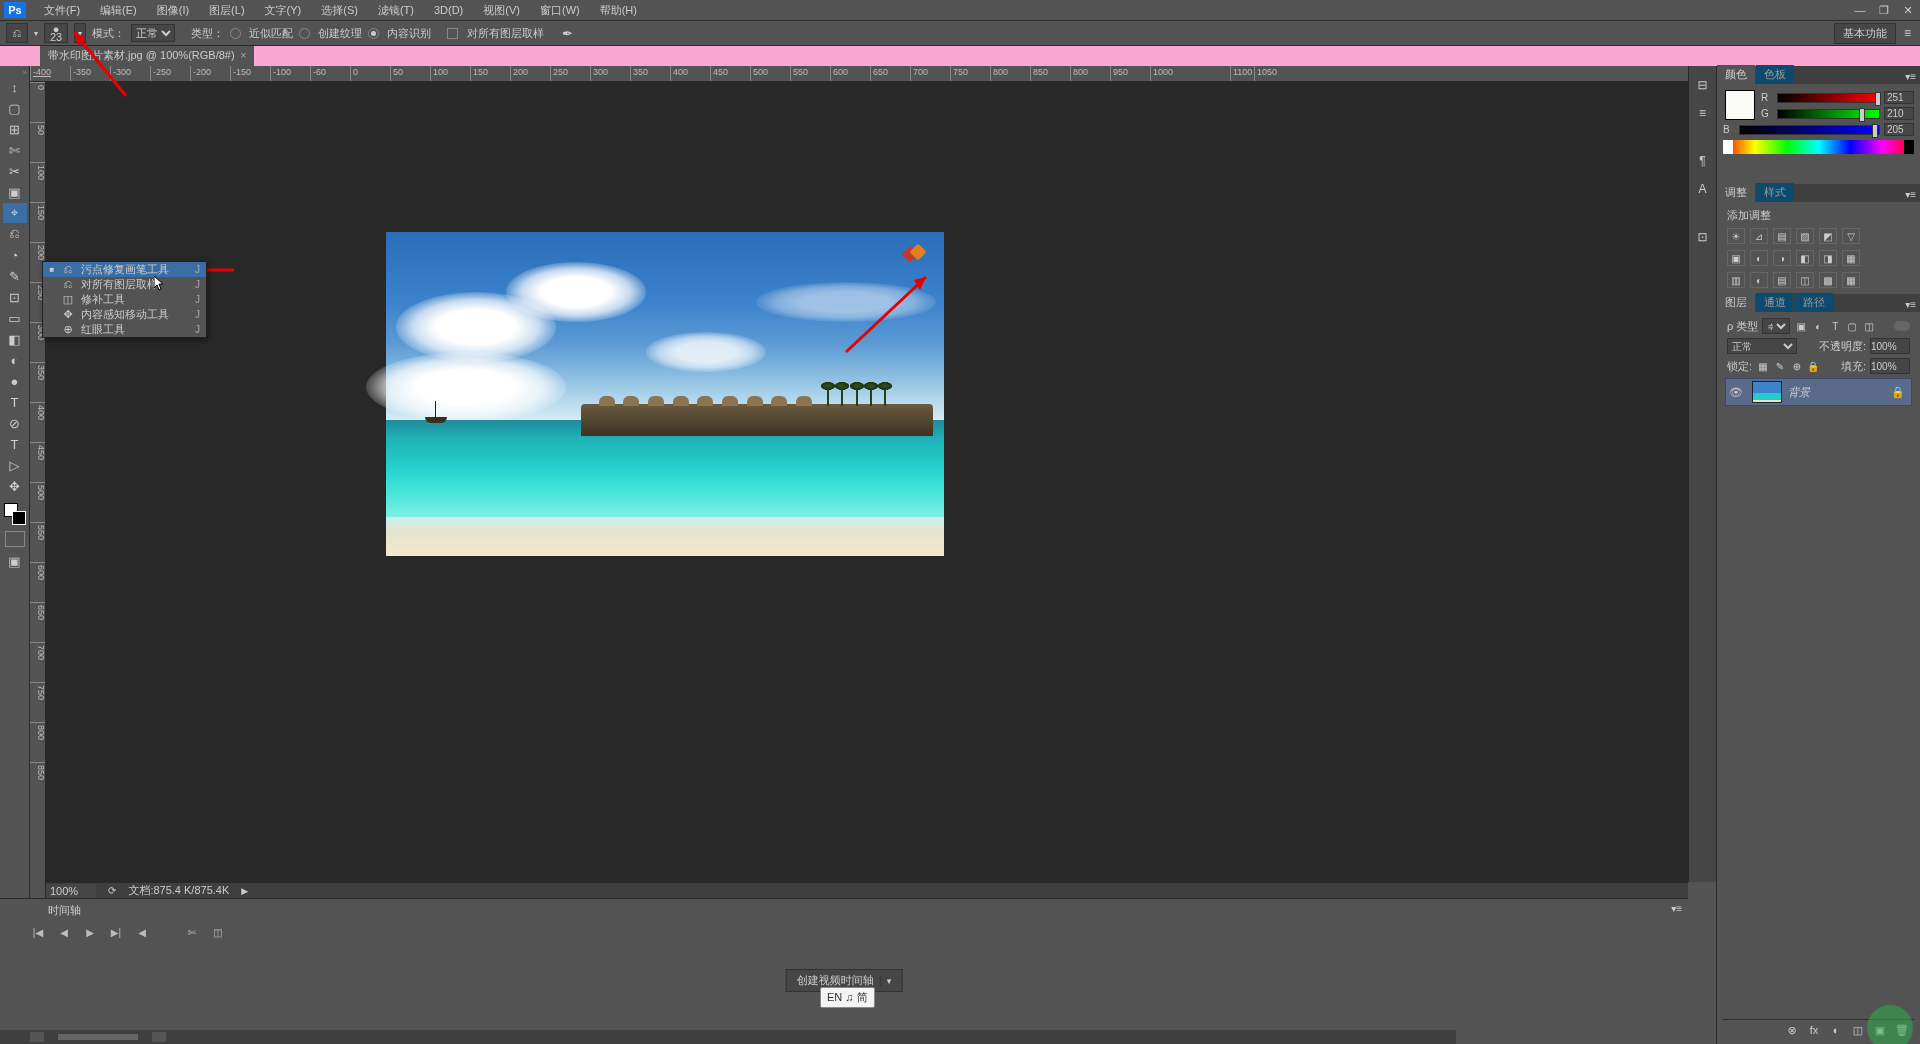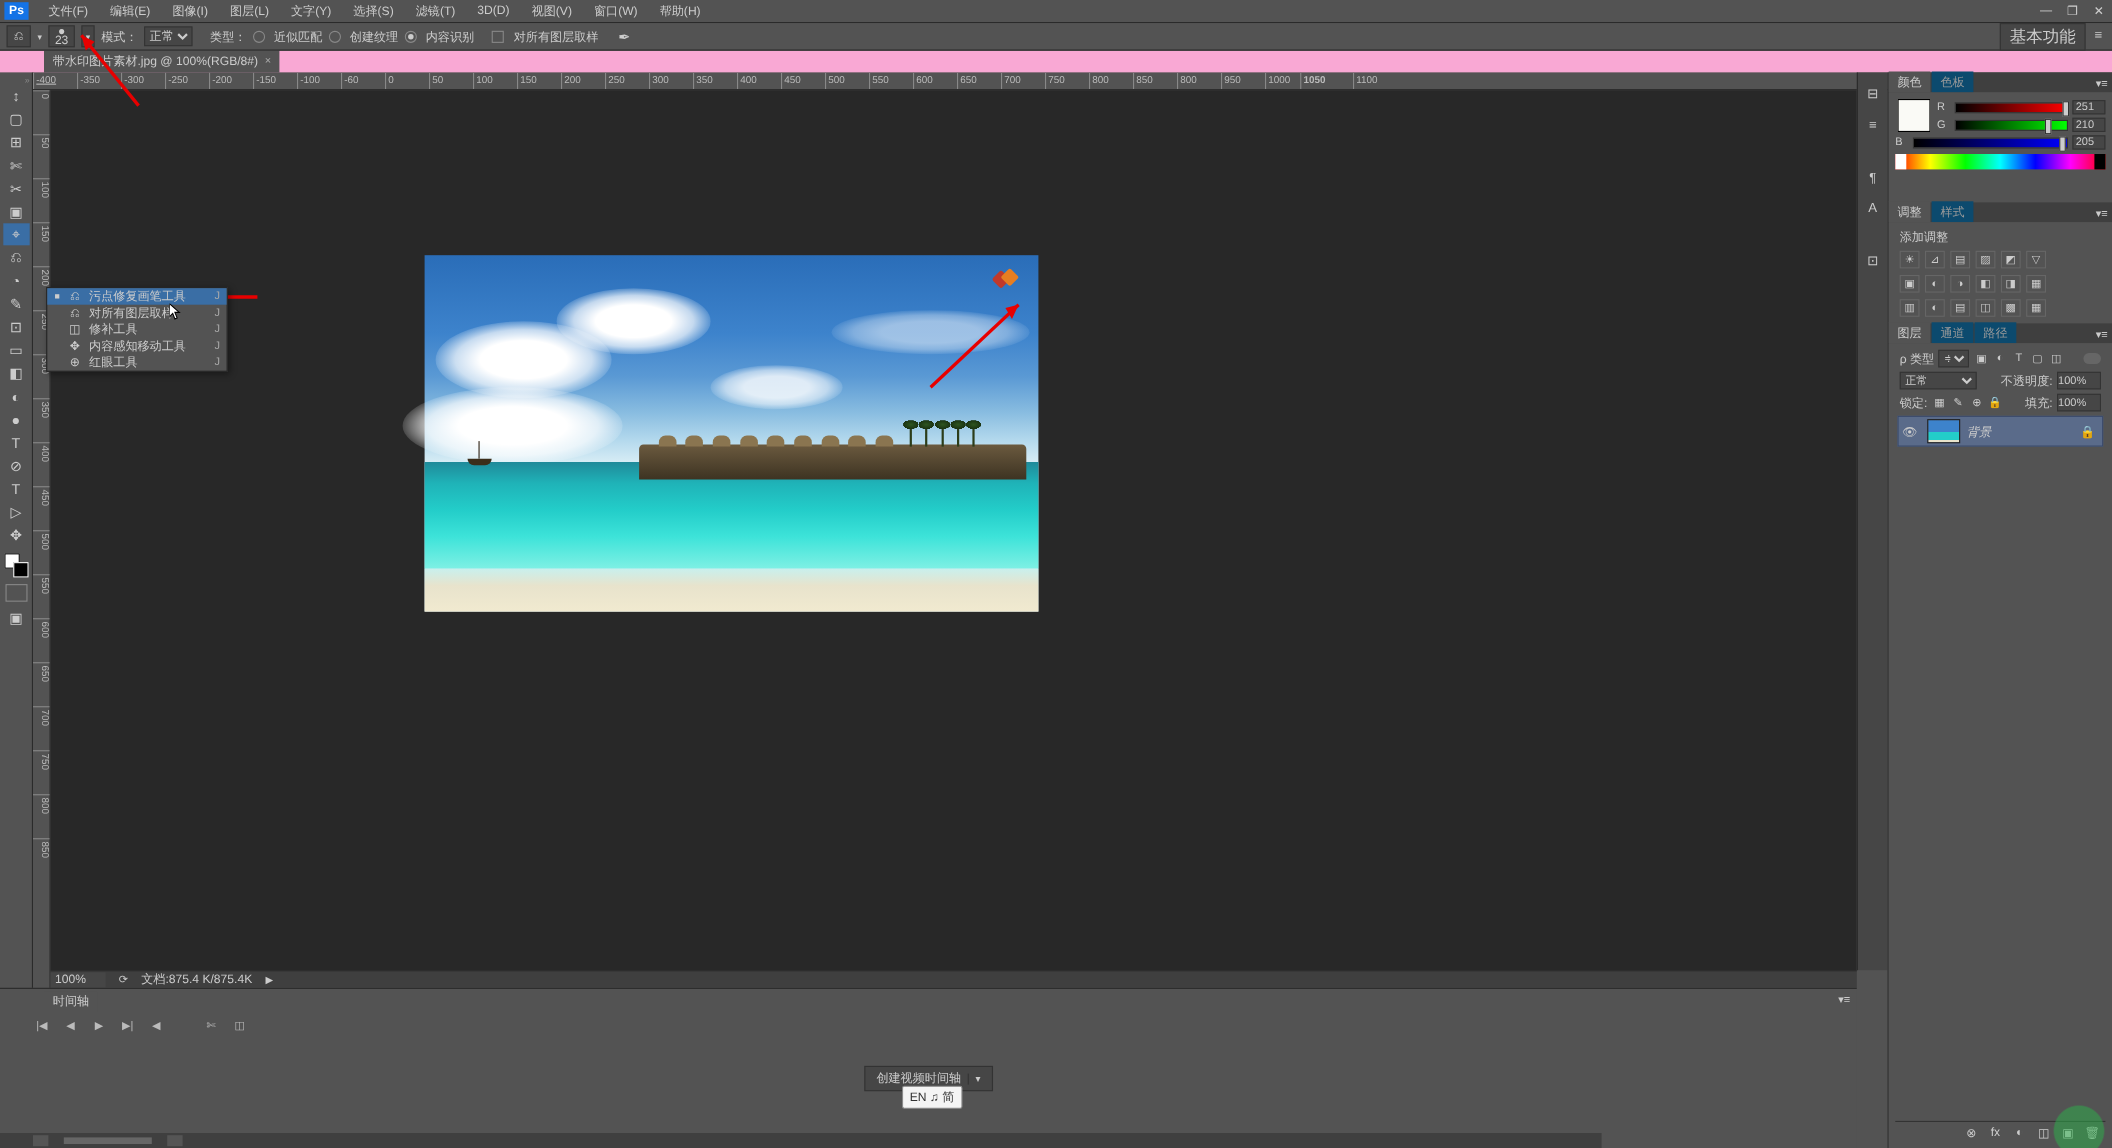--- a/index.html
+++ b/index.html
@@ -11,21 +11,21 @@
   .menubar .wb{width:24px;height:18px;display:flex;align-items:center;justify-content:center;font-size:11px}
   .optbar{height:25px;background:#535353;display:flex;align-items:center;padding-left:6px;border-bottom:1px solid #2a2a2a;gap:6px;position:relative}
   .optbar .toolswatch{width:22px;height:20px;border:1px solid #333;background:#464646;display:flex;align-items:center;justify-content:center}
   .optbar .brush{width:24px;height:20px;border:1px solid #333;background:#464646;display:flex;flex-direction:column;align-items:center;justify-content:center;font-size:9px;line-height:8px}
   .optbar .dd{width:12px;height:20px;border:1px solid #333;background:#464646;display:flex;align-items:center;justify-content:center;font-size:8px}
   .optbar .lbl{font-size:11px}
   .optbar select{background:#464646;border:1px solid #333;color:#ccc;font-size:11px;height:18px}
   .optbar .radio{width:11px;height:11px;border-radius:50%;border:1px solid #888;display:inline-flex;align-items:center;justify-content:center;margin-right:2px}
   .optbar .radio.sel::after{content:"";width:5px;height:5px;border-radius:50%;background:#ccc}
   .optbar .cb{width:11px;height:11px;border:1px solid #888;display:inline-block;margin-right:3px}
-  .optbar .right{margin-left:auto;background:#464646;border:1px solid #333;padding:2px 8px;font-size:15px;position:relative}
+  .optbar .right{margin-left:auto;background:#464646;border:1px solid #333;padding:2px 8px;font-size:11px;position:relative}
   .optbar .right::after{content:"≡";position:absolute;right:-16px;top:2px;font-size:12px}
   .tabbar{height:20px;background:#f9a8d4;display:flex;align-items:flex-end;padding-left:40px}
   .tab{background:#535353;padding:3px 8px;font-size:11px;display:flex;align-items:center;gap:6px;border-top:1px solid #666}
   .tab .x{font-size:10px;color:#aaa}
   .main{position:absolute;left:0;top:66px;right:0;bottom:0;display:flex}
   .toolbox{width:30px;background:#535353;border-right:1px solid #2a2a2a;display:flex;flex-direction:column;align-items:center;padding-top:2px}
   .toolbox .t{width:24px;height:20px;margin:0 0 1px 0;display:flex;align-items:center;justify-content:center;font-size:13px;color:#ccc;cursor:default}
   .toolbox .t.sel{background:#3a6ea5}
   .toolbox .swatch{width:22px;height:22px;position:relative;margin-top:6px}
   .toolbox .swatch .fg{position:absolute;width:14px;height:14px;background:#fff;border:1px solid #000;left:0;top:0}
@@ -211,21 +211,21 @@
       <div class="tick" style="left: 760px;">550</div>
       <div class="tick" style="left: 800px;">600</div>
       <div class="tick" style="left: 840px;">650</div>
       <div class="tick" style="left: 880px;">700</div>
       <div class="tick" style="left: 920px;">750</div>
       <div class="tick" style="left: 960px;">800</div>
       <div class="tick" style="left: 1000px;">850</div>
       <div class="tick" style="left: 1040px;">800</div>
       <div class="tick" style="left: 1080px;">950</div>
       <div class="tick" style="left: 1120px;">1000</div>
-      <div class="tick" style="left: 1152px; font-weight: bold;">1050</div>
+      <div class="tick" style="left: 1224px;">1050</div>
       <div class="tick" style="left: 1200px;">1100</div>
     </div>
 
   <div class="ruler-v" id="ruler-v">
       <div class="tick" style="top: 0px;">0</div>
       <div class="tick" style="top: 40px;">50</div>
       <div class="tick" style="top: 80px;">100</div>
       <div class="tick" style="top: 120px;">150</div>
       <div class="tick" style="top: 160px;">200</div>
       <div class="tick" style="top: 200px;">250</div>

